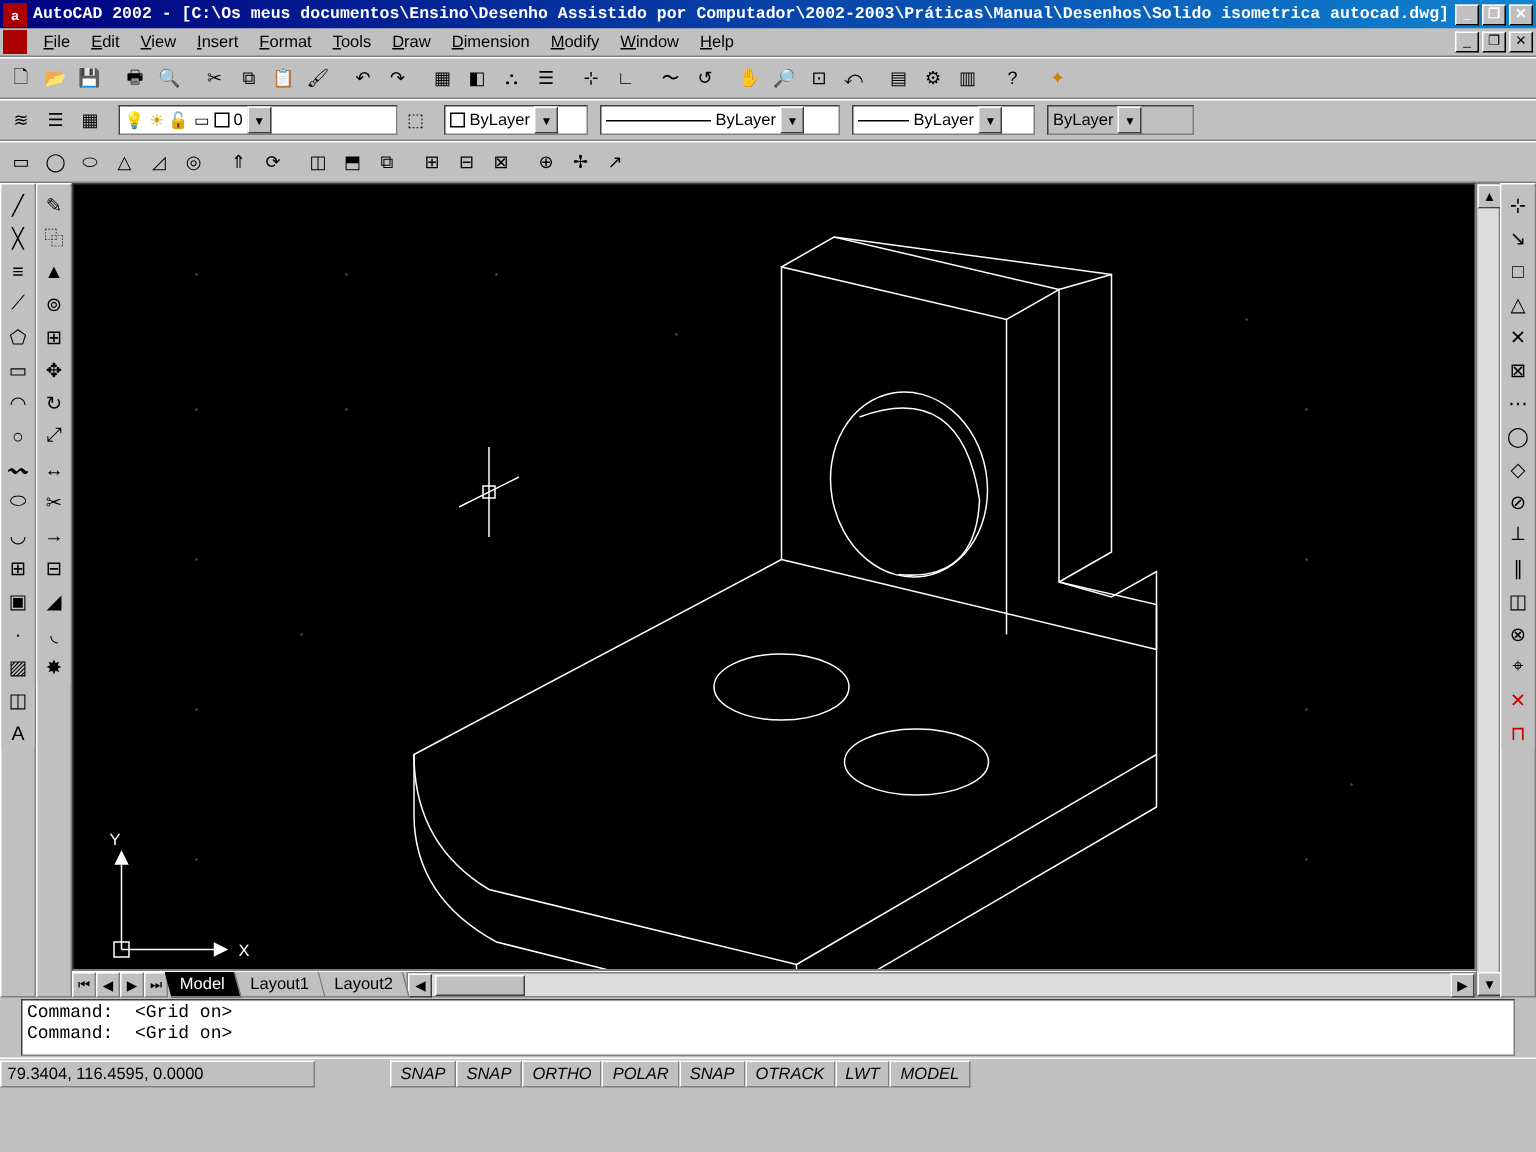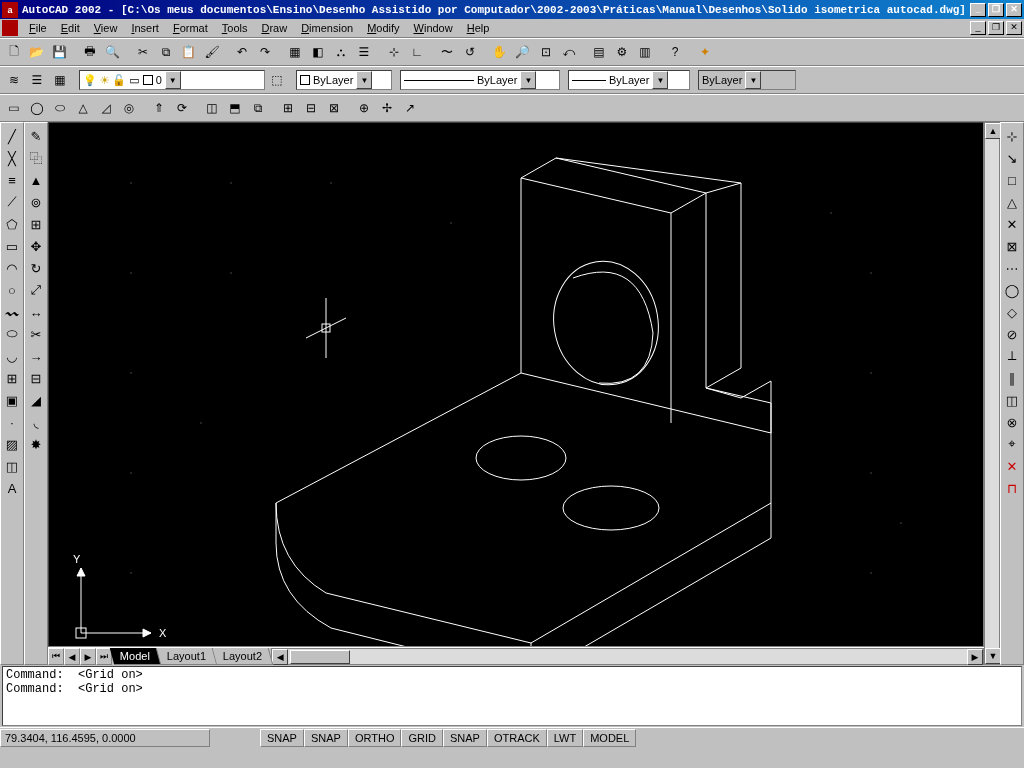--- a/index.html
+++ b/index.html
@@ -143,45 +143,46 @@
     flex:1; display:flex; align-items:center;
     background:#dcdcdc;
     border:1px solid #808080;
   }
   .hscroll .thumb { width:60px; height:14px; background:#c0c0c0; border:1px solid #fff; border-right-color:#404040;border-bottom-color:#404040;margin-left:2px;}
   .sbtn{ width:16px; height:16px; background:#c0c0c0;border:1px solid #fff;border-right-color:#404040;border-bottom-color:#404040;font-size:9px;display:flex;align-items:center;justify-content:center;}
   .cmdwin {
     background:#fff;
     border:1px solid #808080;
     border-top-color:#404040;border-left-color:#404040;
-    height:60px;
+    height:38px;
     font-family:"Courier New",monospace;
     font-size:12px;
     padding:1px 3px;
-    margin:1px 2px;
+    margin:1px 14px;
     overflow:hidden;
   }
   .cmdwin .line{ white-space:pre; }
   .statusbar {
     height:20px;
     display:flex; align-items:center;
     border-top:1px solid #fff;
     font-size:11px;
   }
   .statusbar .coord {
     width:210px; padding:2px 4px;
     border:1px solid #808080;
     border-left-color:#fff;border-top-color:#fff;
     background:#c0c0c0;
   }
   .statusbar .toggle {
     padding:2px 6px;
     border:1px solid #808080;
     border-left-color:#fff;border-top-color:#fff;
     cursor:pointer;
+    font-style:italic;
   }
   .layer-icons span{font-size:11px;}
   .linesample{display:inline-block;width:70px;border-top:1px solid #000;vertical-align:middle;}
   .right-scroll{width:16px;background:#c0c0c0;border:1px solid #808080;display:flex;flex-direction:column;}
   .right-scroll .track{flex:1;background:#dcdcdc;}
 </style>
 </head>
 <body>
 
 <div class="titlebar">
@@ -485,19 +486,19 @@
   <div class="line">Command:  &lt;Grid on&gt;</div>
 </div>
 
 <div class="statusbar">
   <div class="coord">79.3404, 116.4595, 0.0000</div>
   <div style="flex:0 0 50px;"></div>
   <div id="toggles" style="display:flex;">
       <div class="toggle">SNAP</div>
       <div class="toggle">SNAP</div>
       <div class="toggle">ORTHO</div>
-      <div class="toggle">GRID</div>
+      <div class="toggle">POLAR</div>
       <div class="toggle">SNAP</div>
       <div class="toggle">OTRACK</div>
       <div class="toggle">LWT</div>
       <div class="toggle">MODEL</div>
     </div>
 </div>
 
 </body></html>

